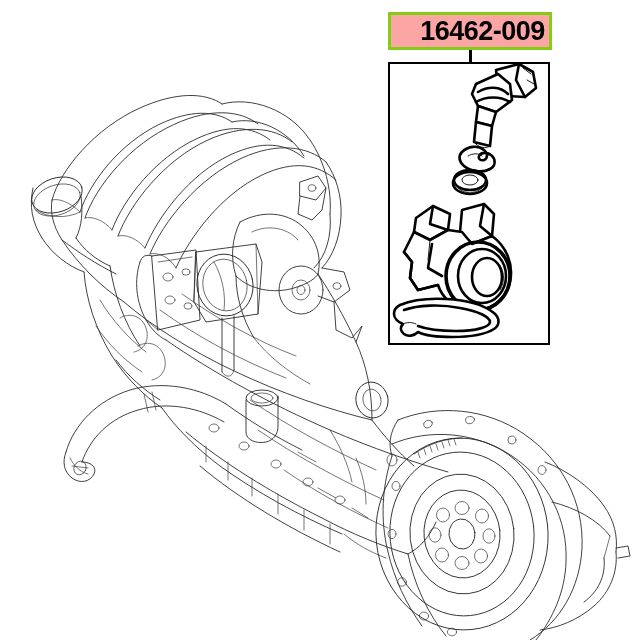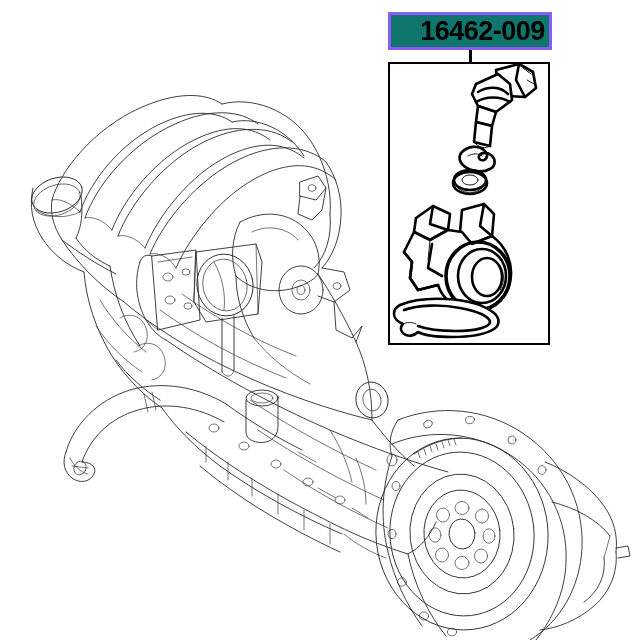--- a/index.html
+++ b/index.html
@@ -67,22 +67,22 @@
     stroke-linecap: round;
   }
 
   
   #label-box {
     position: absolute;
     left: 388px;
     top: 12px;
     width: 164px;
     height: 38px;
-    border: 3px solid #8b5cf6;
-    background: #0f766e;
+    border: 3px solid #84cc16;
+    background: #fca5a5;
     box-sizing: border-box;
     display: flex;
     align-items: center;
     justify-content: center;
     padding-left: 25px;
   }
   #label-text {
     font-family: "Liberation Sans", sans-serif;
     font-size: 27px;
     font-weight: bold;

